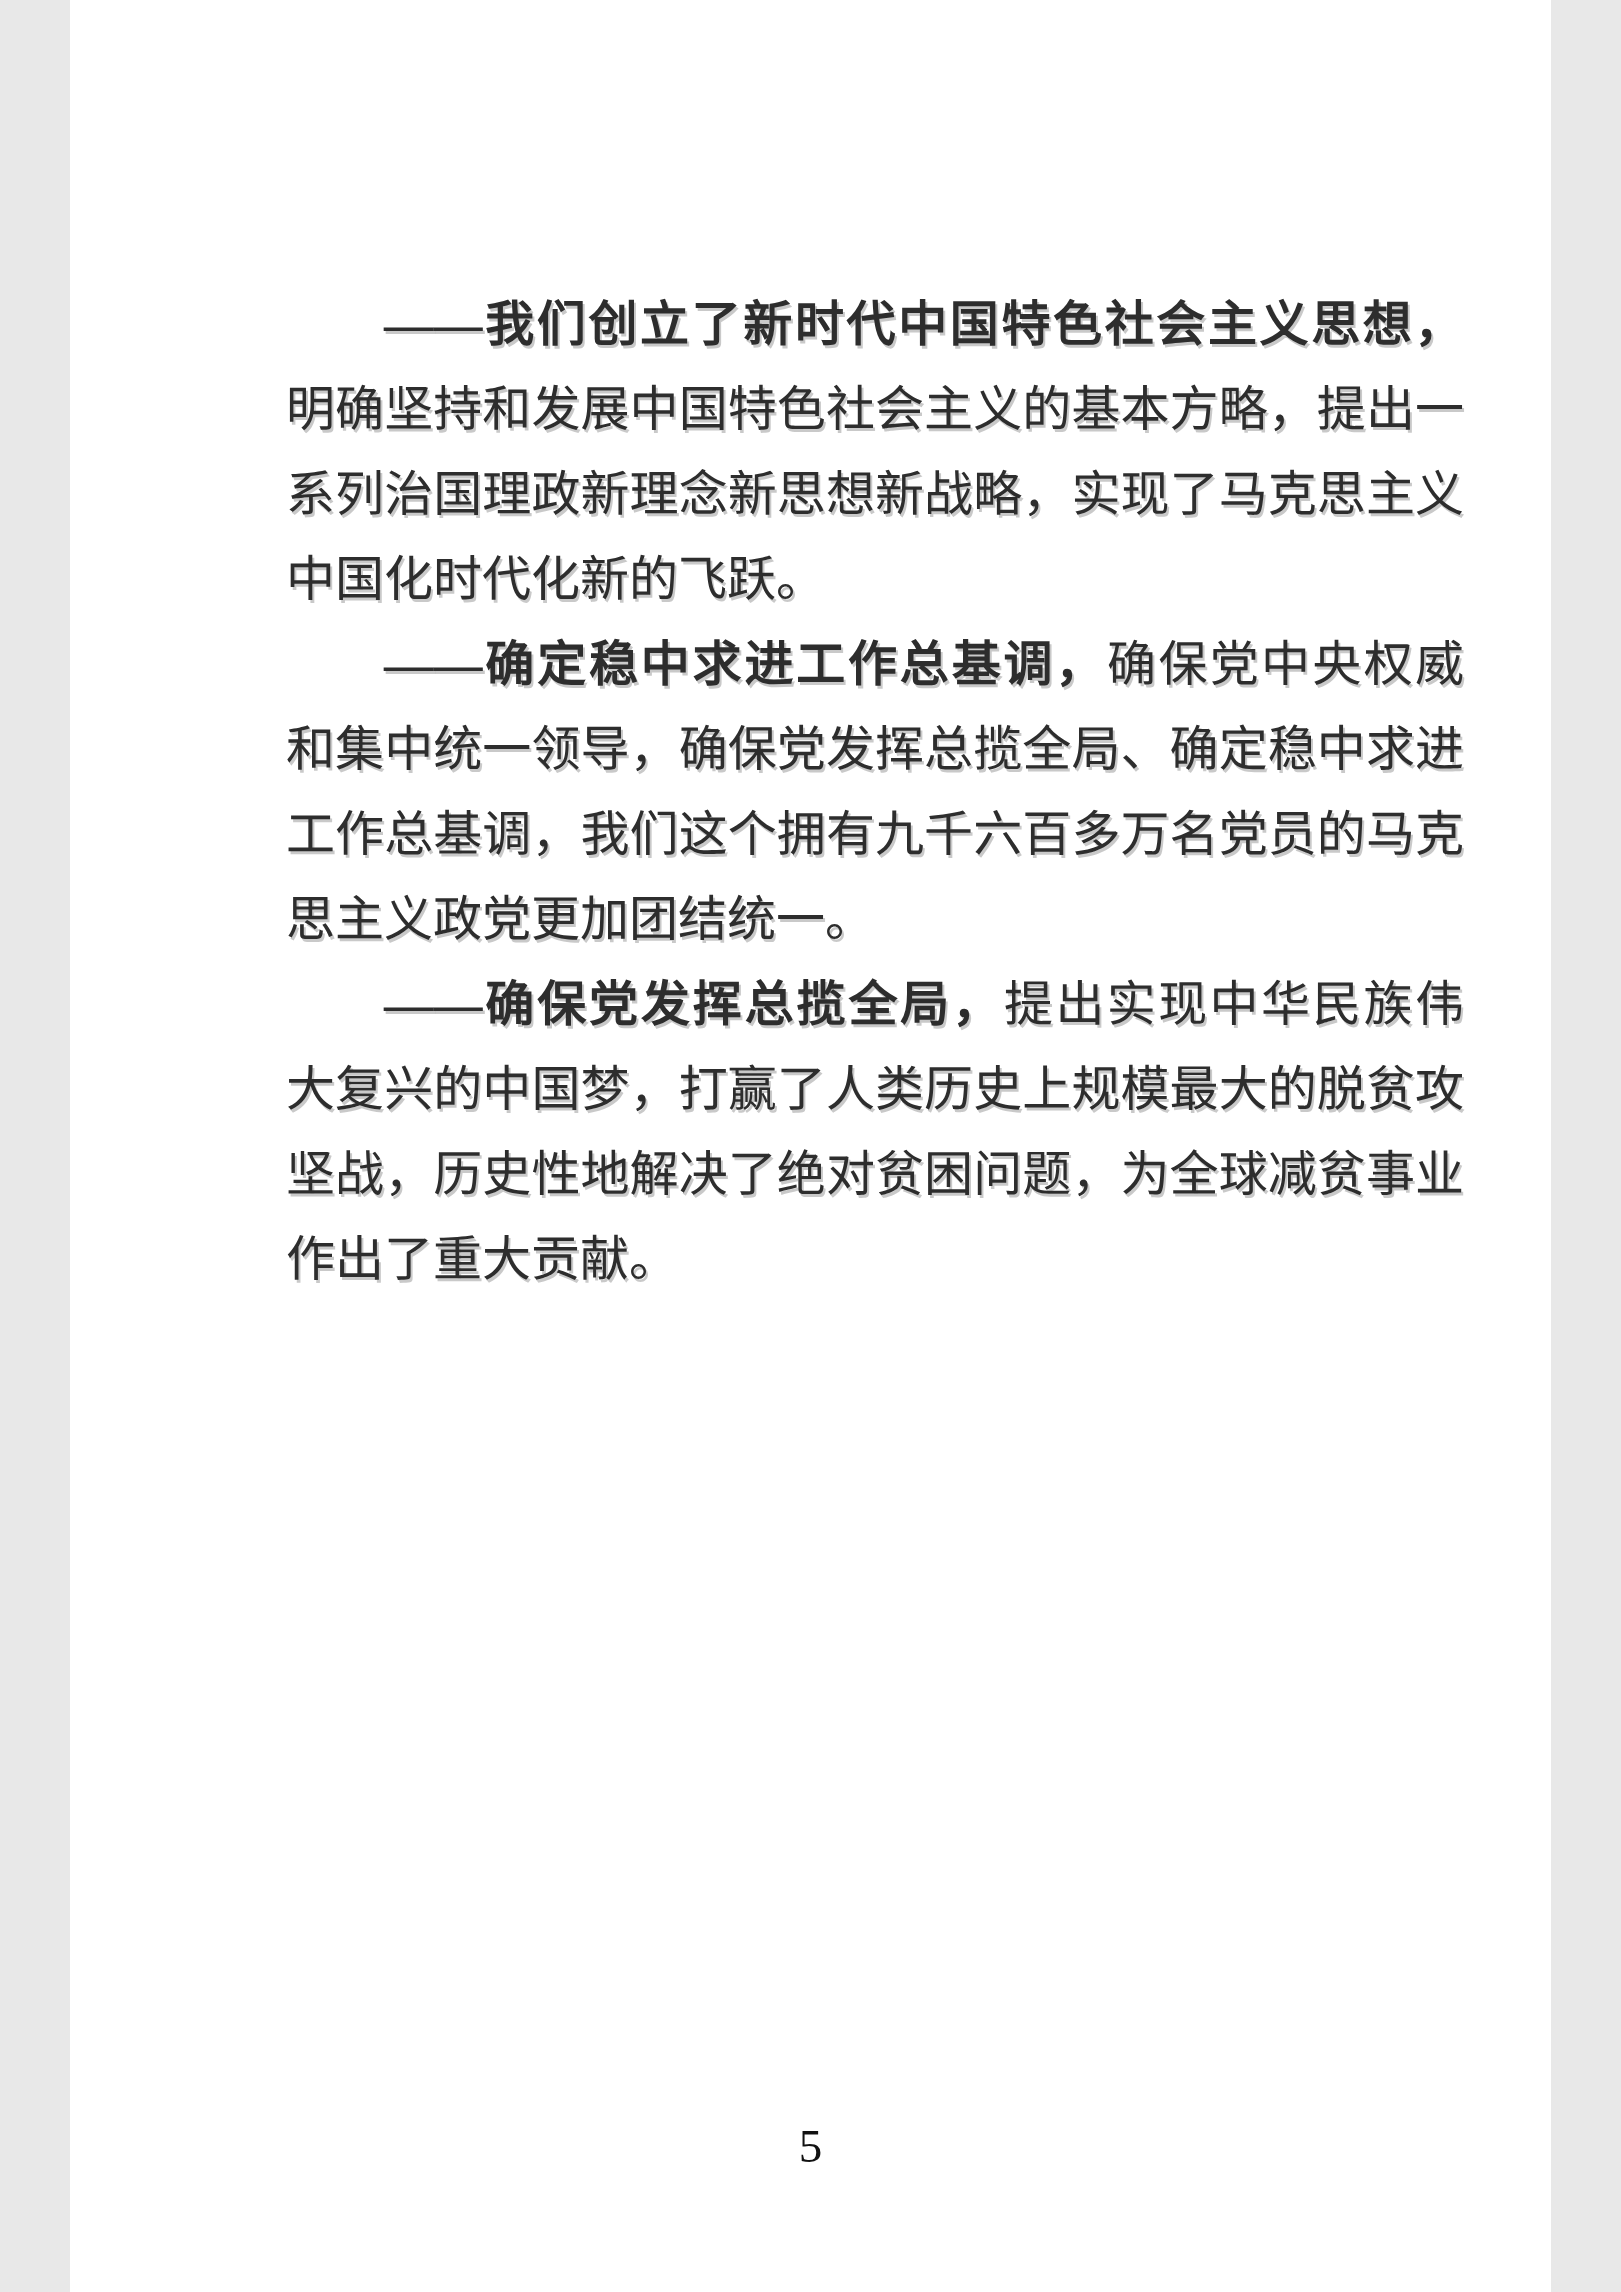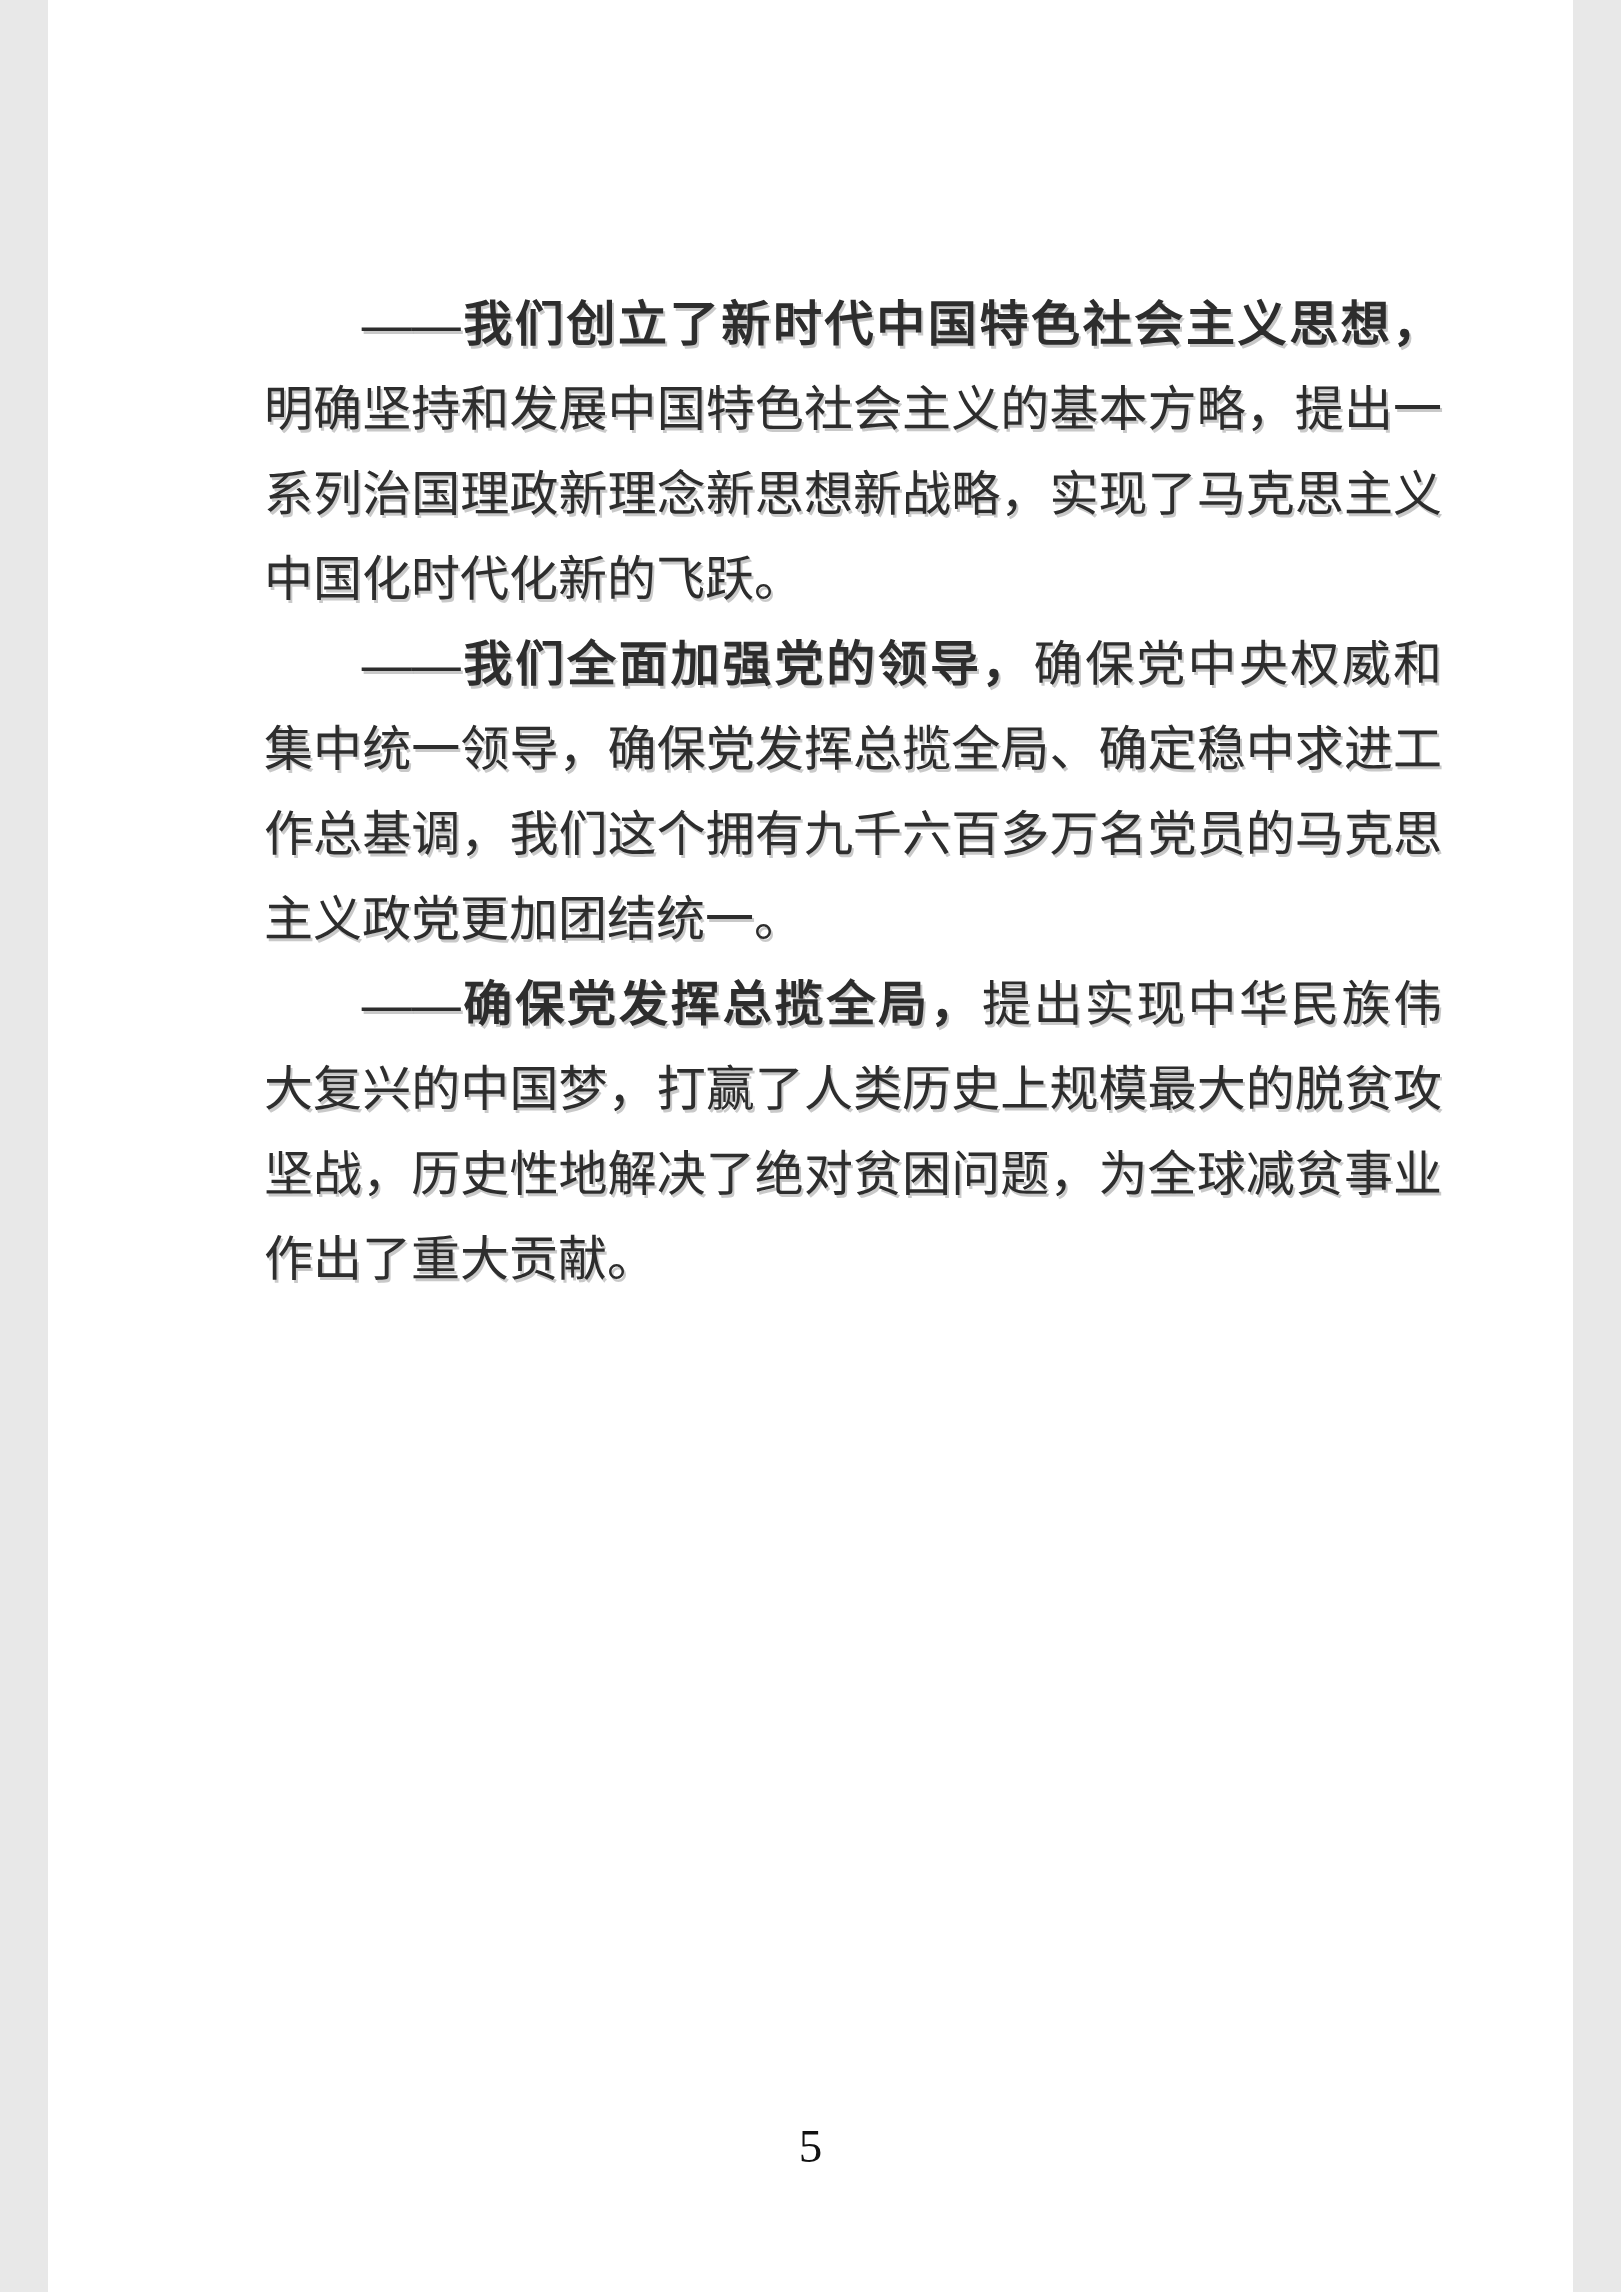--- a/index.html
+++ b/index.html
@@ -9,21 +9,20 @@
     background: #e8e8e8;
   }
   .page {
     position: relative;
     width: 1481px;
     height: 2293px;
     margin: 0 auto;
     background: #ffffff;
     overflow: hidden;
     font-family: "Liberation Serif", "DejaVu Serif", serif;
-    padding-left: 44px;
   }
   .doc-body {
     position: absolute;
     left: 216px;
     top: 282px;
     width: 1178px;
     font-size: 49px;
     line-height: 85px;
     color: #2d2d2d;
     text-align: justify;
@@ -58,21 +57,21 @@
   }
 </style>
 </head>
 <body>
 
 <div class="page">
 
   <main class="doc-body">
 
   <p class="para"><strong class="lead">——我们创立了新时代中国特色社会主义思想，</strong><span class="rest">明确坚持和发展中国特色社会主义的基本方略，提出一系列治国理政新理念新思想新战略，实现了马克思主义中国化时代化新的飞跃。</span></p>
-      <p class="para"><strong class="lead">——我们全面加强党的领导，</strong><span class="rest">确保党中央权威和集中统一领导，确保党发挥总揽全局、确定稳中求进工作总基调，我们这个拥有九千六百多万名党员的马克思主义政党更加团结统一。</span></p>
+      <p class="para"><strong class="lead">——确定稳中求进工作总基调，</strong><span class="rest">确保党中央权威和集中统一领导，确保党发挥总揽全局、确定稳中求进工作总基调，我们这个拥有九千六百多万名党员的马克思主义政党更加团结统一。</span></p>
       <p class="para"><strong class="lead">——确保党发挥总揽全局，</strong><span class="rest">提出实现中华民族伟大复兴的中国梦，打赢了人类历史上规模最大的脱贫攻坚战，历史性地解决了绝对贫困问题，为全球减贫事业作出了重大贡献。</span></p>
     </main>
 
   <footer class="page-footer">
     <span class="page-number">5</span>
   </footer>
 
 </div>
 
 

